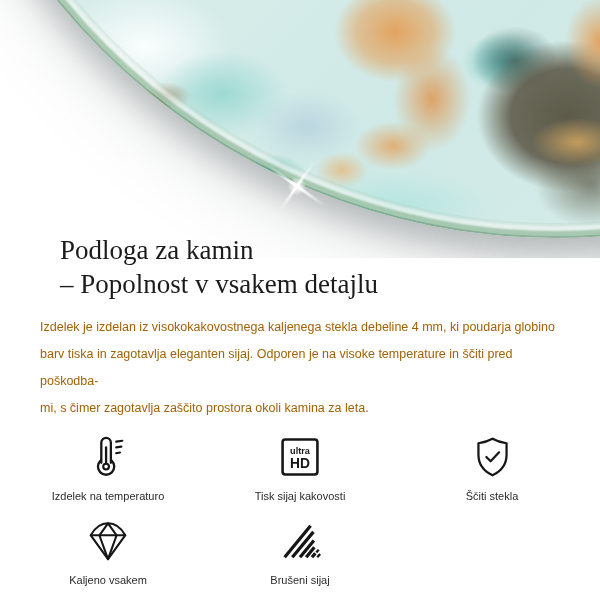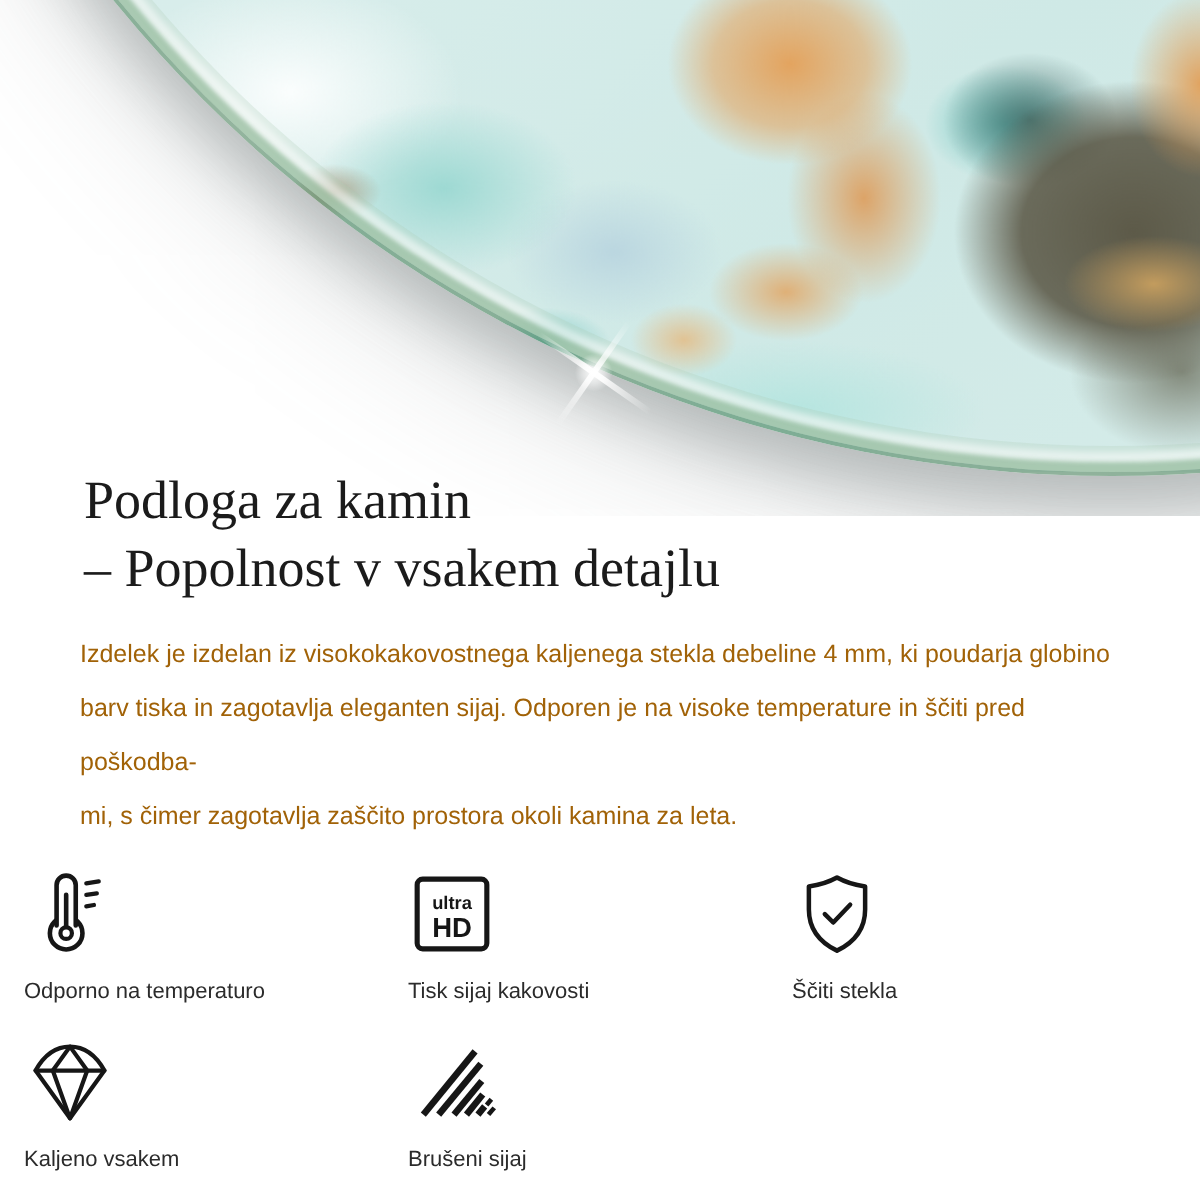--- a/index.html
+++ b/index.html
@@ -44,33 +44,33 @@
   .sp-h { position:absolute; left:0; top:29px; width:68px; height:3px;
     background:linear-gradient(90deg, rgba(255,255,255,0) 0%, rgba(255,255,255,0.95) 45%, rgba(255,255,255,0.95) 55%, rgba(255,255,255,0) 100%); }
   .sp-v { position:absolute; left:32px; top:0; width:3px; height:62px;
     background:linear-gradient(180deg, rgba(255,255,255,0) 0%, rgba(255,255,255,0.9) 45%, rgba(255,255,255,0.9) 55%, rgba(255,255,255,0) 100%); }
   .sp-dot { position:absolute; left:24px; top:21px; width:19px; height:19px; border-radius:50%;
     background:radial-gradient(circle, rgba(255,255,255,1) 0%, rgba(255,255,255,0.5) 40%, rgba(255,255,255,0) 70%); }
 
   
   .content { position:relative; z-index:2; padding:233px 0 0 0; }
   .heading {
-    margin:0 42px; white-space:pre-line;
+    margin:0 60px; white-space:pre-line;
     font-family:"Liberation Serif", "DejaVu Serif", serif;
     font-weight:400; font-size:27px; line-height:34px; color:#1b1b1b;
   }
   .desc {
     margin:13px 28px 0 40px; white-space:pre-line;
     font-size:12.5px; line-height:27px; color:#a16207;
   }
 
   
   .features { margin:12px 12px 0 12px; display:grid;
     grid-template-columns:repeat(3, 1fr); row-gap:15px; }
-  .feature { display:flex; flex-direction:column; align-items:flex-start; }
+  .feature { display:flex; flex-direction:column; align-items:center; }
   .icon-wrap { height:46px; display:flex; align-items:center; justify-content:center; }
   .f-label { margin-top:9px; font-size:11px; line-height:14px; color:#2b2b2b; text-align:center; }
   svg { display:block; }
 </style>
 </head>
 <body>
 
 <div class="page">
 
   <div class="hero">
@@ -96,21 +96,21 @@
           <svg width="46" height="46" viewBox="0 0 48 48" fill="none" stroke="#161616" stroke-width="2.4" stroke-linecap="round" stroke-linejoin="round">
             <circle cx="22" cy="34" r="8.5"></circle>
             <path d="M17 30 L17 9 A5 5 0 0 1 27 9 L27 30" fill="#ffffff"></path>
             <line x1="22" y1="14" x2="22" y2="30"></line>
             <circle cx="22" cy="34" r="3" stroke-width="2.2"></circle>
             <line x1="32.5" y1="8" x2="39" y2="7" stroke-width="2.2"></line>
             <line x1="32.5" y1="14" x2="38" y2="13.2" stroke-width="2.2"></line>
             <line x1="32.5" y1="20" x2="36.5" y2="19.3" stroke-width="2.2"></line>
           </svg>
         </div>
-        <div class="f-label">Odporno na temperaturo</div>
+        <div class="f-label">Izdelek na temperaturo</div>
       </div>
 
       <div class="feature">
         <div class="icon-wrap">
           <svg width="44" height="44" viewBox="0 0 48 48" fill="none" stroke="#161616" stroke-linecap="round">
             <rect x="5" y="5" width="38" height="38" rx="3" stroke-width="2.8"></rect>
             <text x="24" y="21" text-anchor="middle" fill="#161616" stroke="none" font-family="Liberation Sans, sans-serif" font-size="10" font-weight="bold">ultra</text>
             <text x="24" y="36.5" text-anchor="middle" fill="#161616" stroke="none" font-family="Liberation Sans, sans-serif" font-size="15" font-weight="bold">HD</text>
           </svg>
         </div>

